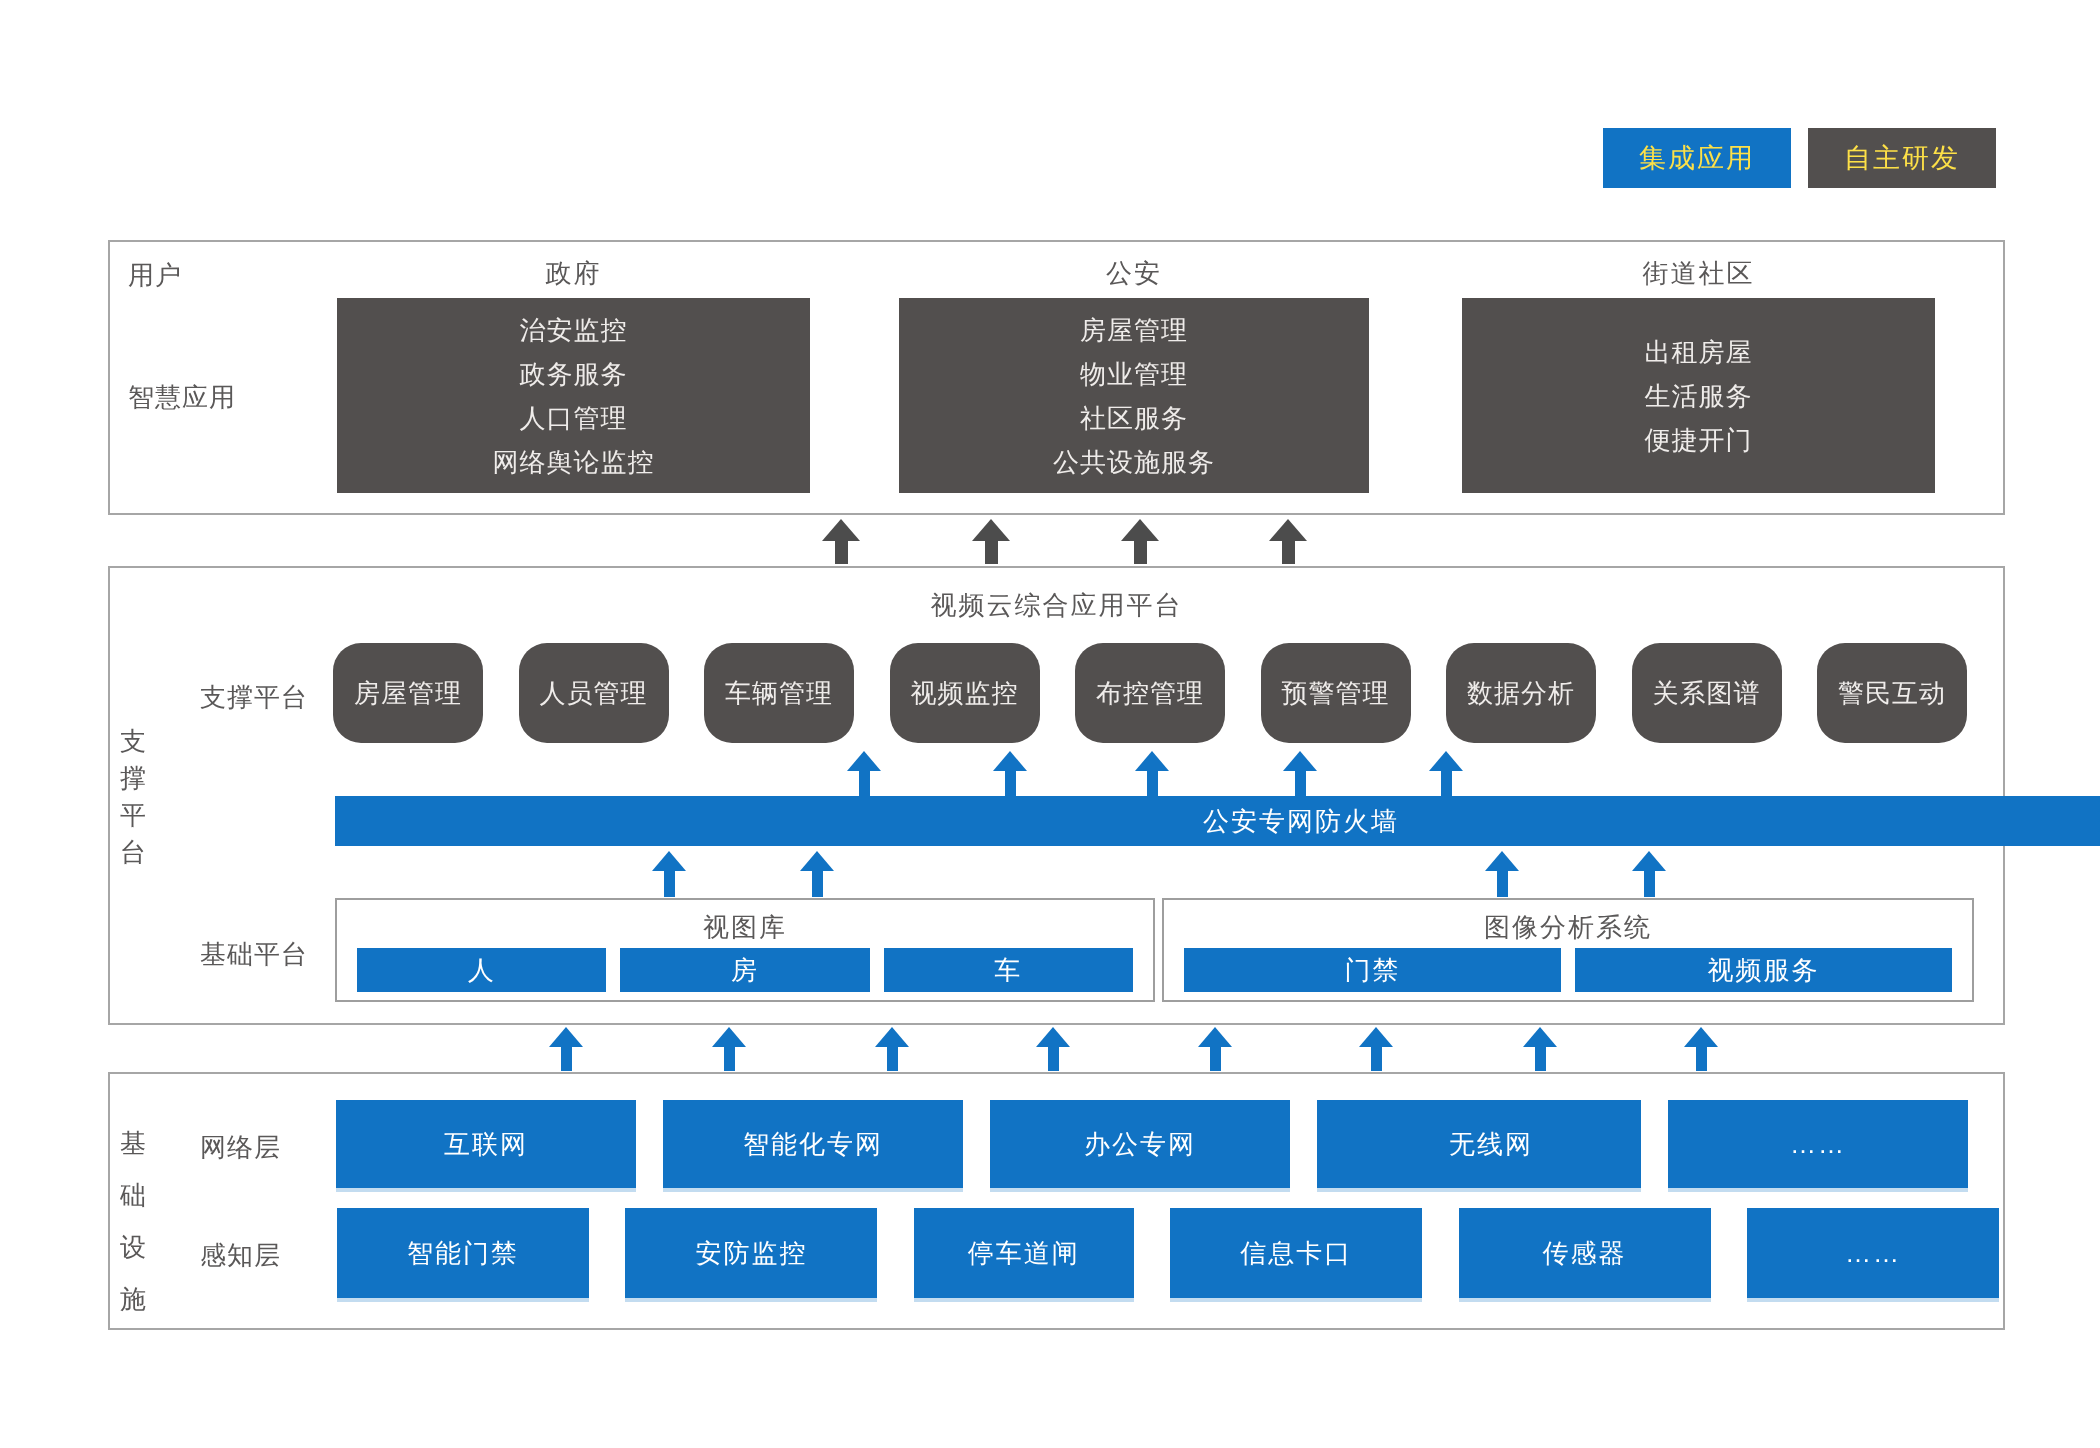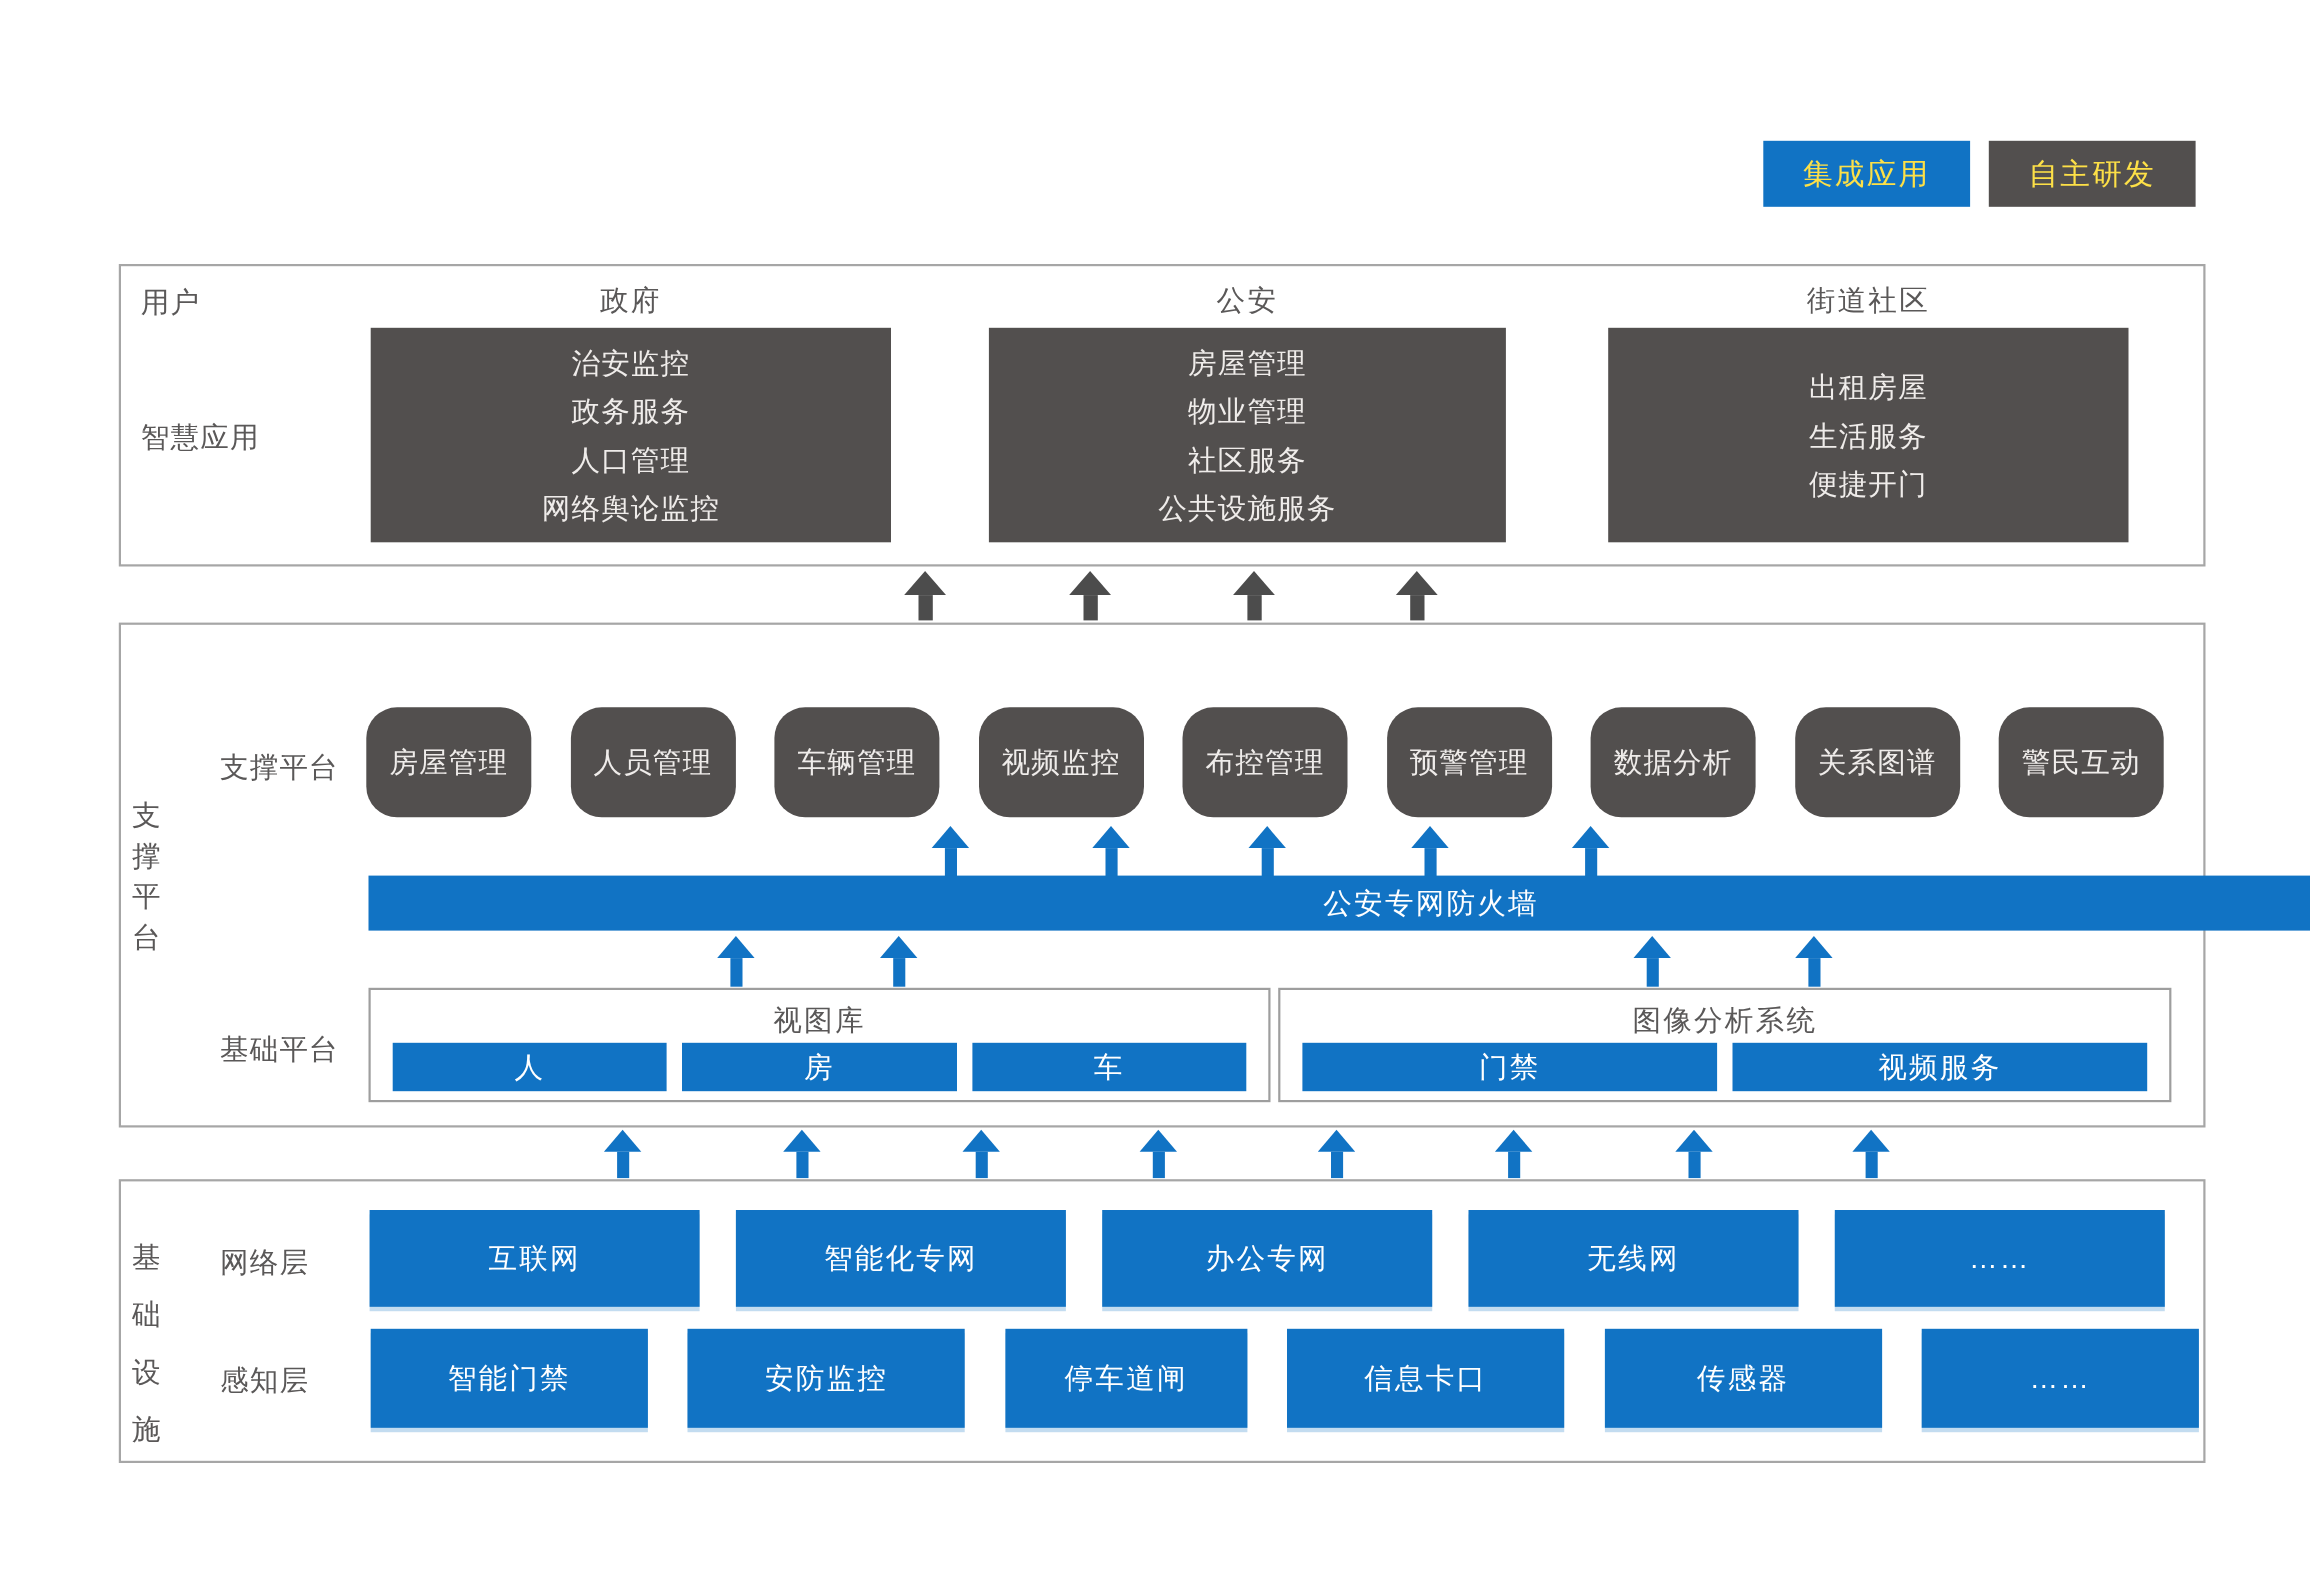--- a/index.html
+++ b/index.html
@@ -173,20 +173,21 @@
 
   <div class="arr dark" style="left:841px;top:519px;--stem:23px;"></div>
   <div class="arr dark" style="left:991px;top:519px;--stem:23px;"></div>
   <div class="arr dark" style="left:1140px;top:519px;--stem:23px;"></div>
   <div class="arr dark" style="left:1288px;top:519px;--stem:23px;"></div>
 
   <div class="section" style="left:108px;top:566px;width:1897px;height:459px;"></div>
 
   <div class="abs vlabel" style="left:118px;top:723px;line-height:37px;">支撑平台</div>
 
+  <div class="abs label" style="left:108px;top:588px;width:1897px;text-align:center;letter-spacing:2px;">视频云综合应用平台</div>
 
   <div class="abs label" style="left:200px;top:680px;">支撑平台</div>
 
   <div class="apps-row" style="left:333px;top:643px;width:1634px;height:100px;">
     <div class="app-box">房屋管理</div>
     <div class="app-box">人员管理</div>
     <div class="app-box">车辆管理</div>
     <div class="app-box">视频监控</div>
     <div class="app-box">布控管理</div>
     <div class="app-box">预警管理</div>
@@ -239,21 +240,21 @@
   <div class="section" style="left:108px;top:1072px;width:1897px;height:258px;"></div>
 
   <div class="abs vlabel" style="left:118px;top:1117px;line-height:52px;">基础设施</div>
 
   <div class="abs label" style="left:200px;top:1130px;">网络层</div>
 
   <div class="net-row" style="left:336px;top:1100px;width:1632px;height:88px;">
     <div class="net-box" style="width:300px;">互联网</div>
     <div class="net-box" style="width:300px;">智能化专网</div>
     <div class="net-box" style="width:300px;">办公专网</div>
-    <div class="net-box" style="width:300px;">无线网</div>
+    <div class="net-box" style="width:300px;padding-left:24px;">无线网</div>
     <div class="net-box" style="width:300px;">……</div>
   </div>
 
   <div class="abs label" style="left:200px;top:1238px;">感知层</div>
 
   <div class="net-row" style="left:337px;top:1208px;width:1662px;height:90px;">
     <div class="net-box" style="width:252px;">智能门禁</div>
     <div class="net-box" style="width:252px;">安防监控</div>
     <div class="net-box" style="width:220px;">停车道闸</div>
     <div class="net-box" style="width:252px;">信息卡口</div>

